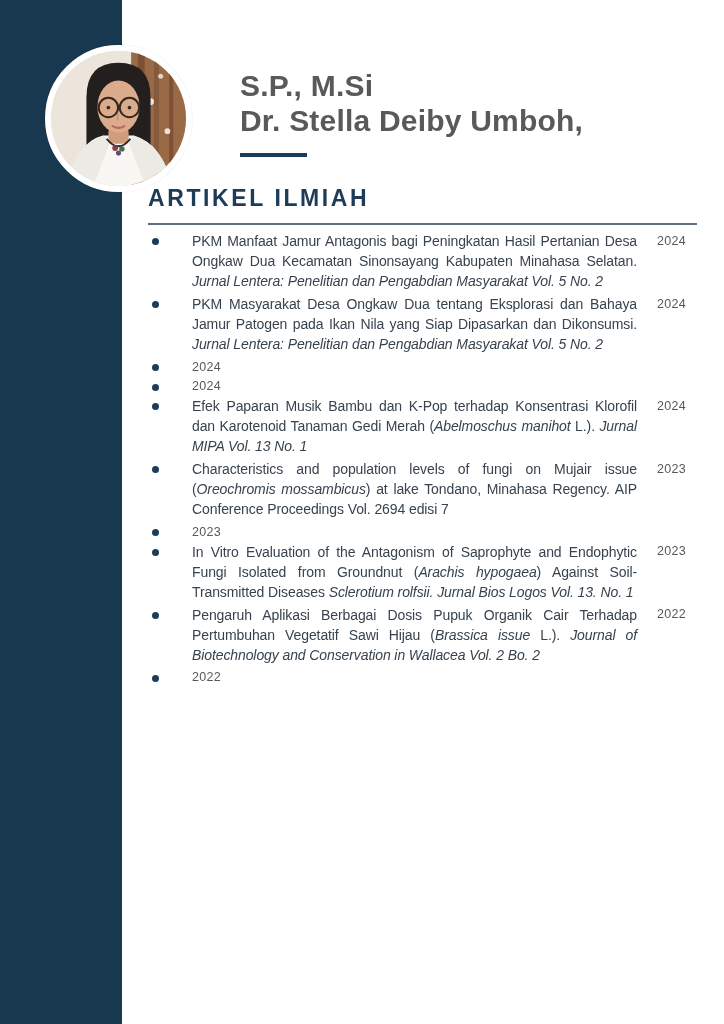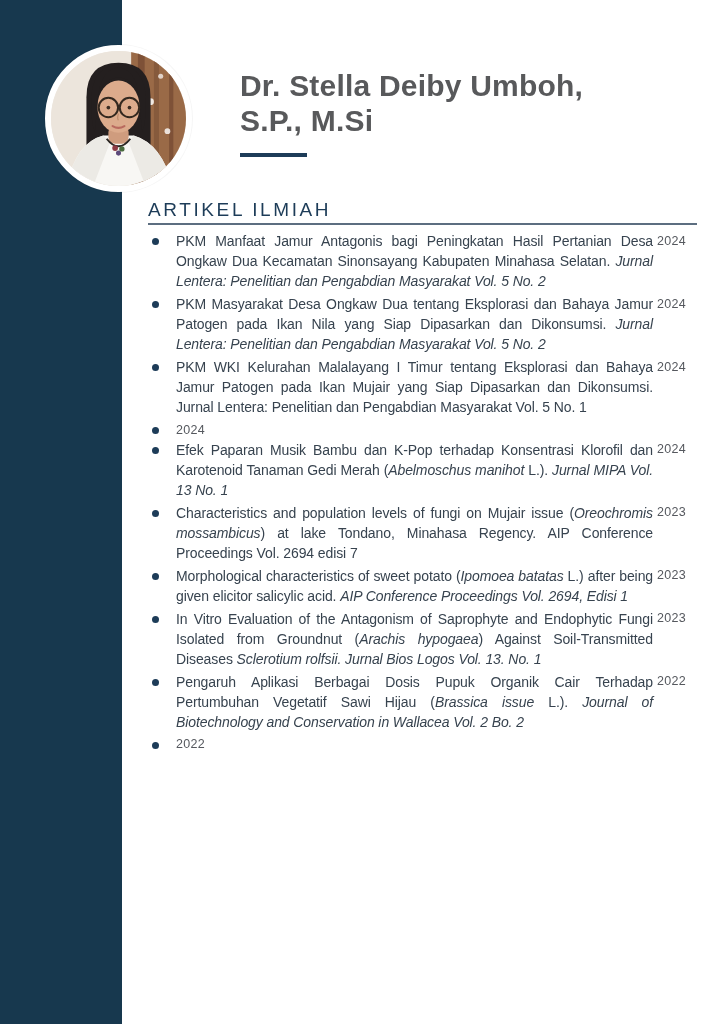--- a/index.html
+++ b/index.html
@@ -37,35 +37,35 @@
     position:absolute;left:240px;top:68px;width:470px;
     color:var(--title);
     font-size:30px;font-weight:700;line-height:35px;
     letter-spacing:0.2px;
   }
   .name-underline{
     position:absolute;left:240px;top:153px;
     width:67px;height:4px;background:var(--heading);
   }
   .section-title{
-    position:absolute;left:148px;top:199px;
+    position:absolute;left:148px;top:185px;
     color:var(--heading);
-    font-size:19px;font-weight:400;letter-spacing:2.6px;
+    font-size:23px;font-weight:700;letter-spacing:2.6px;
   }
   .section-rule{
     position:absolute;left:148px;top:223px;
     width:549px;height:1.5px;background:var(--rule);
   }
   .pub-list{
     position:absolute;left:148px;top:231px;width:549px;
   }
   .pub{
     display:grid;
     grid-template-columns:24px 1fr 40px;
-    column-gap:4px;
+    column-gap:20px;
     margin-bottom:3px;
   }
   .bullet{
     width:7px;height:7px;border-radius:50%;
     background:var(--heading);
     margin-top:7px;margin-left:4px;
   }
   .pub-text{
     font-size:14px;line-height:20px;
     color:var(--body);
@@ -123,61 +123,59 @@
     <path d="M73 89 Q80 93 87 89" stroke="#b96a5e" stroke-width="2.6" fill="none" stroke-linecap="round"></path>
 
     <path d="M66 104 Q80 122 94 104" stroke="#2a2521" stroke-width="2.4" fill="none"></path>
     <circle cx="76" cy="115" r="3.4" fill="#8d3b44"></circle>
     <circle cx="84" cy="116" r="3.2" fill="#4a6b3e"></circle>
     <circle cx="80" cy="121" r="3.0" fill="#5d4a7a"></circle>
   </svg>
 </div>
 
 <div class="name-block">
+  <div>S.P., M.Si</div>
   <div>Dr. Stella Deiby Umboh,</div>
-  <div>S.P., M.Si</div>
 </div>
 <div class="name-underline"></div>
 
 <div class="section-title">ARTIKEL ILMIAH</div>
 <div class="section-rule"></div>
 
 <div class="pub-list">
     <div class="pub">
       <span class="bullet"></span>
       <p class="pub-text"><span>PKM Manfaat Jamur Antagonis bagi Peningkatan Hasil Pertanian Desa Ongkaw Dua Kecamatan Sinonsayang Kabupaten Minahasa Selatan. </span><span class="it">Jurnal Lentera: Penelitian dan Pengabdian Masyarakat Vol. 5 No. 2</span></p>
       <span class="pub-year">2024</span>
     </div>
     <div class="pub">
       <span class="bullet"></span>
       <p class="pub-text"><span>PKM Masyarakat Desa Ongkaw Dua tentang Eksplorasi dan Bahaya Jamur Patogen pada Ikan Nila yang Siap Dipasarkan dan Dikonsumsi. </span><span class="it">Jurnal Lentera: Penelitian dan Pengabdian Masyarakat Vol. 5 No. 2</span></p>
       <span class="pub-year">2024</span>
     </div>
     <div class="pub">
       <span class="bullet"></span>
-      <p class="pub-text"><span>PKM WKI Kelurahan Malalayang I Timur tentang Eksplorasi dan Bahaya Jamur Patogen pada Ikan Mujair yang Siap Dipasarkan dan Dikonsumsi. Jurnal Lentera: Penelitian dan Pengabdian Masyarakat Vol. 5 No. 1</span></p>
       <span class="pub-year">2024</span>
     </div>
     <div class="pub">
       <span class="bullet"></span>
       <span class="pub-year">2024</span>
     </div>
     <div class="pub">
       <span class="bullet"></span>
       <p class="pub-text"><span>Efek Paparan Musik Bambu dan K-Pop terhadap Konsentrasi Klorofil dan Karotenoid Tanaman Gedi Merah (</span><span class="it">Abelmoschus manihot</span><span> L.). </span><span class="it">Jurnal MIPA Vol. 13 No. 1</span></p>
       <span class="pub-year">2024</span>
     </div>
     <div class="pub">
       <span class="bullet"></span>
       <p class="pub-text"><span>Characteristics and population levels of fungi on Mujair issue (</span><span class="it">Oreochromis mossambicus</span><span>) at lake Tondano, Minahasa Regency. AIP Conference Proceedings Vol. 2694 edisi 7</span></p>
       <span class="pub-year">2023</span>
     </div>
     <div class="pub">
       <span class="bullet"></span>
-      <p class="pub-text"><span>Morphological characteristics of sweet potato (</span><span class="it">Ipomoea batatas</span><span> L.) after being given elicitor salicylic acid. </span><span class="it">AIP Conference Proceedings Vol. 2694, Edisi 1</span></p>
       <span class="pub-year">2023</span>
     </div>
     <div class="pub">
       <span class="bullet"></span>
       <p class="pub-text"><span>In Vitro Evaluation of the Antagonism of Saprophyte and Endophytic Fungi Isolated from Groundnut (</span><span class="it">Arachis hypogaea</span><span>) Against Soil-Transmitted Diseases </span><span class="it">Sclerotium rolfsii. Jurnal Bios Logos Vol. 13. No. 1</span></p>
       <span class="pub-year">2023</span>
     </div>
     <div class="pub">
       <span class="bullet"></span>
       <p class="pub-text"><span>Pengaruh Aplikasi Berbagai Dosis Pupuk Organik Cair Terhadap Pertumbuhan Vegetatif Sawi Hijau (</span><span class="it">Brassica issue</span><span> L.). </span><span class="it">Journal of Biotechnology and Conservation in Wallacea Vol. 2 Bo. 2</span></p>

